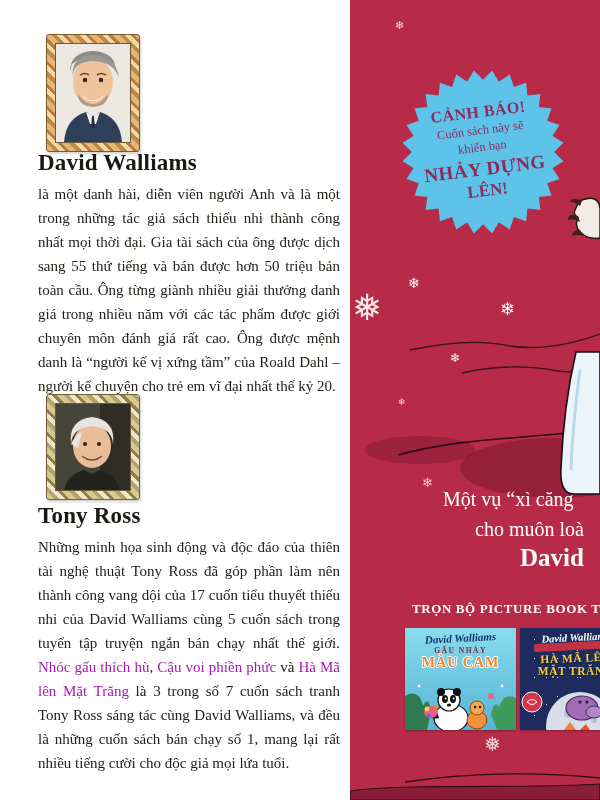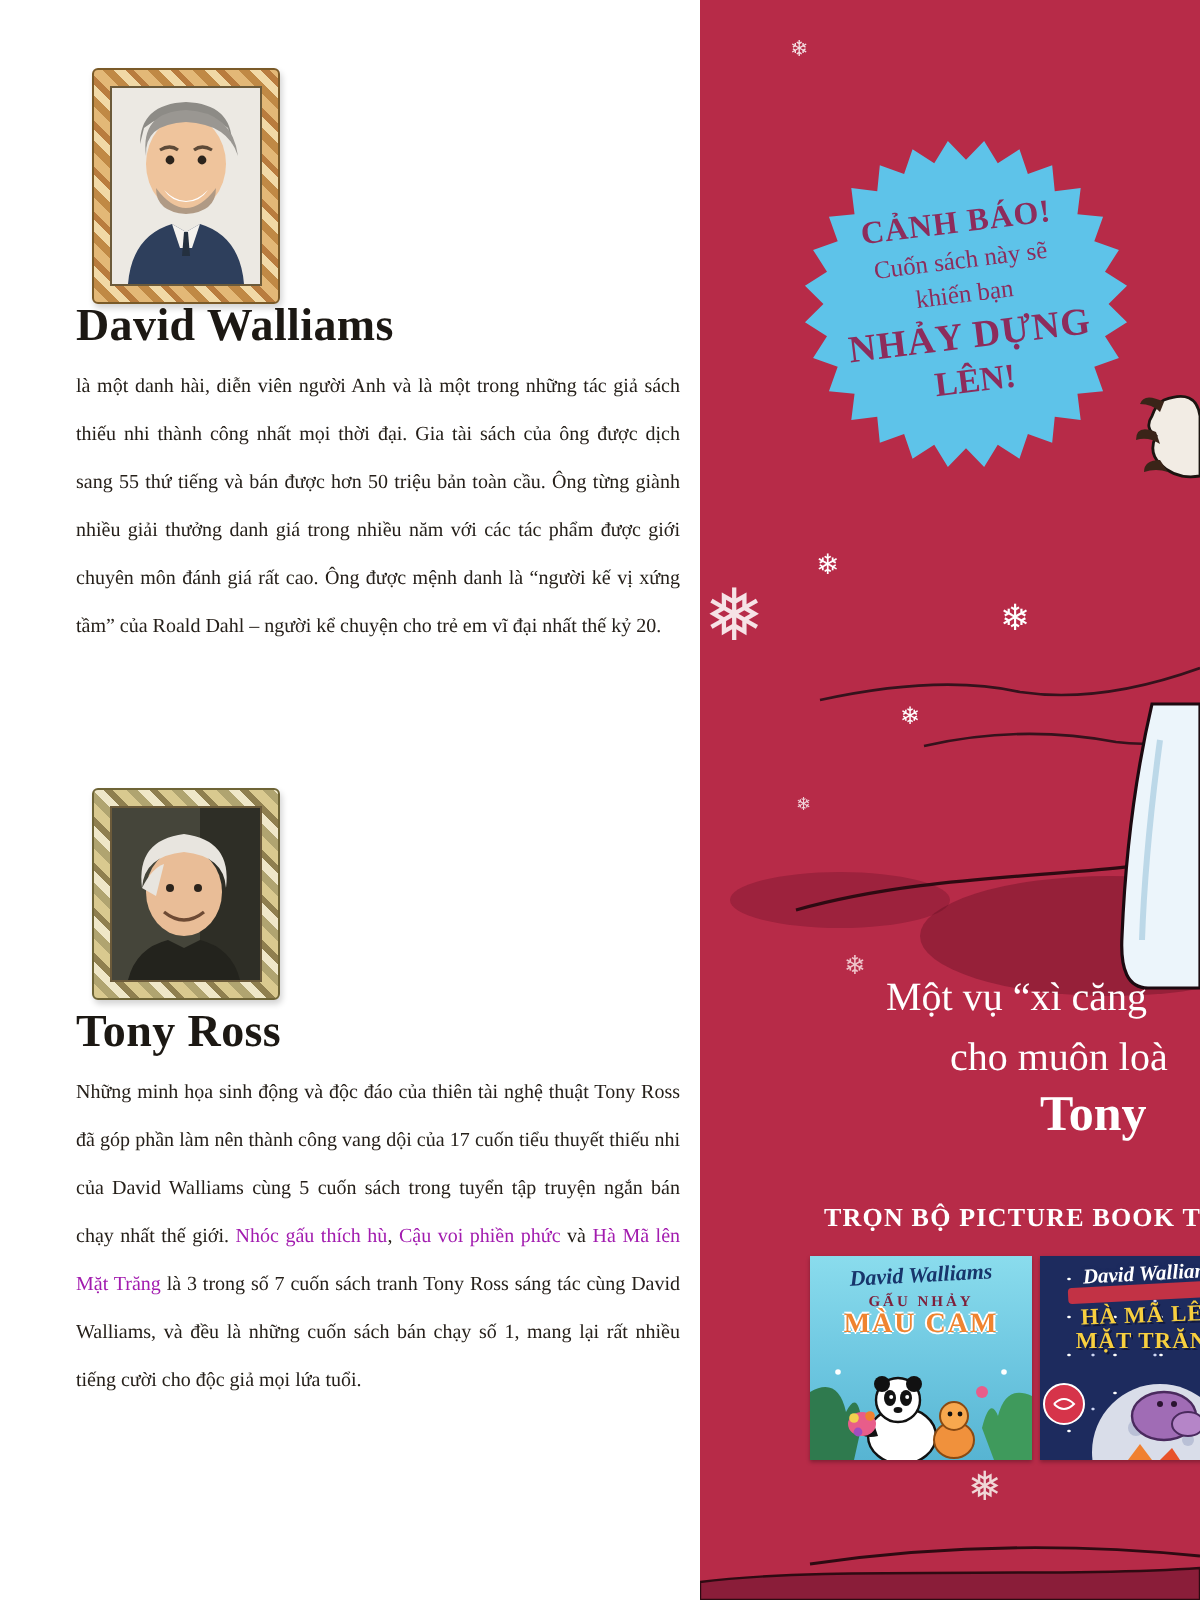--- a/index.html
+++ b/index.html
@@ -10,21 +10,21 @@
   .left-col{position:absolute;left:0;top:0;width:350px;height:800px;background:#ffffff;}
   .frame{position:absolute;padding:8px;border:1px solid #7a5a28;border-radius:3px;
          box-shadow:1px 2px 3px rgba(0,0,0,.18);}
   .frame-gold{background:repeating-linear-gradient(45deg,#e3b877 0 5px,#c08945 5px 9px,#f1d9a6 9px 13px,#b97c3e 13px 16px);}
   .frame-silver{background:repeating-linear-gradient(45deg,#d9c98f 0 5px,#b0a470 5px 9px,#efe7c8 9px 13px,#8f7f4f 13px 16px);border-color:#6e6436;}
   .frame svg{display:block;border:1px solid #6b5a3a;background:#ece9e3;}
   .frame1{left:46px;top:34px;}
   .frame2{left:46px;top:394px;}
   .author-name{position:absolute;left:38px;margin:0;font-size:23px;font-weight:700;color:#1c1813;letter-spacing:.2px;}
   .name1{top:150px;} .name2{top:503px;}
-  .bio{position:absolute;left:38px;width:302px;margin:0;font-size:10px;line-height:24px;
+  .bio{position:absolute;left:38px;width:302px;margin:0;font-size:15px;line-height:24px;
        color:#26201a;text-align:justify;}
   .bio1{top:182px;} .bio2{top:535px;}
   .red-title{color:#a21caf;}
 
   
   .right-col{position:absolute;left:350px;top:0;width:250px;height:800px;background:#b72b48;overflow:hidden;}
   .snow{position:absolute;color:#ffffff;line-height:1;user-select:none;}
   .badge{position:absolute;left:52px;top:70px;width:162px;height:164px;background:#5ec3e9;
          display:flex;flex-direction:column;align-items:center;justify-content:center;}
   .badge-inner{transform:rotate(-7deg);text-align:center;color:#8d2c5c;}
@@ -137,21 +137,21 @@
 
     <svg class="paw" width="32" height="48" viewBox="0 0 32 48">
       <path d="M14 6 Q30 0 32 14 L32 44 Q20 46 12 38 Q6 32 10 24 Q4 20 8 14 Q10 8 14 6 Z" fill="#f2ece4" stroke="#1c1410" stroke-width="1.4"></path>
       <path d="M14 7 Q4 2 2 8 Q8 8 12 12 Z" fill="#3a2418"></path>
       <path d="M10 22 Q0 18 0 26 Q6 24 12 28 Z" fill="#3a2418"></path>
       <path d="M12 36 Q4 36 4 42 Q10 40 16 42 Z" fill="#3a2418"></path>
     </svg>
 
     <div class="quote-line q1">Một vụ “xì căng</div>
     <div class="quote-line q2">cho muôn loà</div>
-    <div class="quote-line q3">Tony</div>
+    <div class="quote-line q3">David</div>
 
     <div class="series-heading">TRỌN BỘ PICTURE BOOK TỪNG</div>
 
     <div class="book book1">
       <span class="book-logo b1-logo">David Walliams</span>
       <span class="b1-sub">GẤU NHẢY</span>
       <span class="b1-title">MÀU CAM</span>
       <svg class="cover-art" width="111" height="52" viewBox="0 0 111 52">
         <path d="M0 52 L0 18 Q14 10 18 28 Q24 16 26 34 L22 52 Z" fill="#2f7a4e"></path>
         <path d="M111 52 L111 20 Q98 14 94 30 Q90 20 86 36 L92 52 Z" fill="#3f9a5c"></path>

